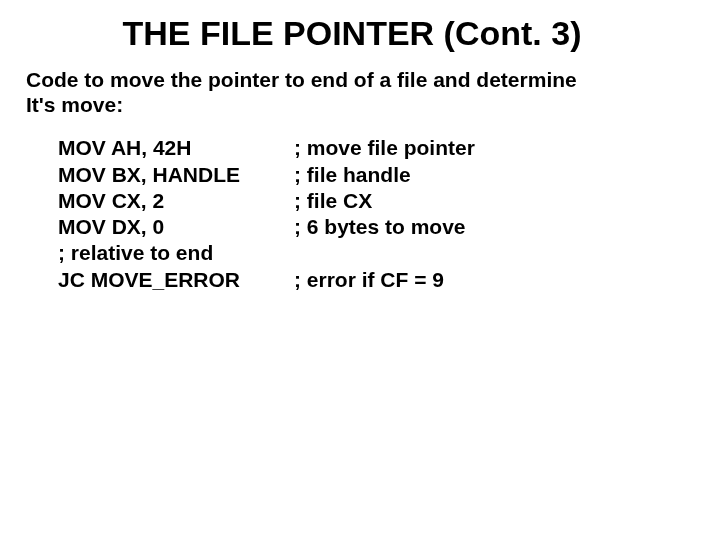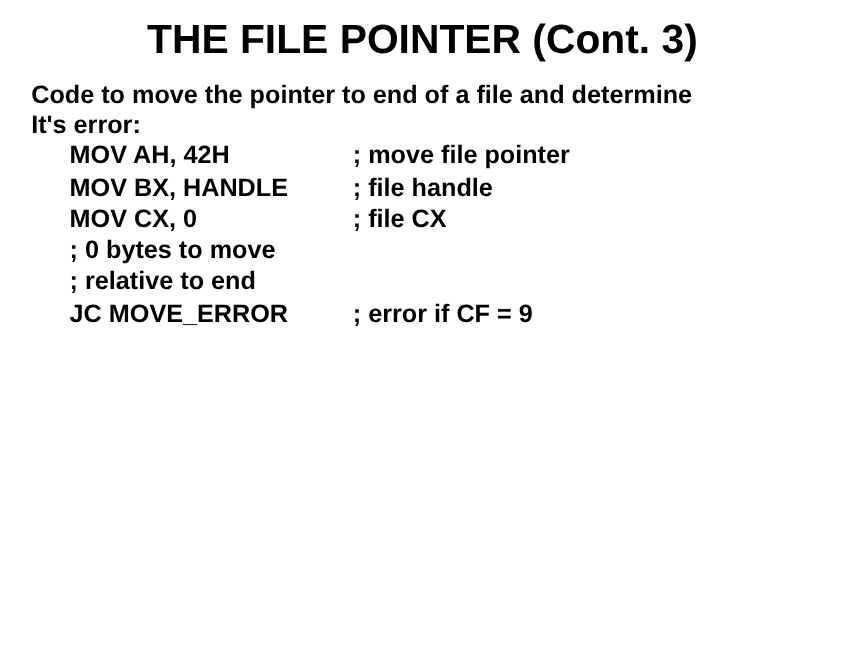--- a/index.html
+++ b/index.html
@@ -20,20 +20,21 @@
       font-size: 34px;
       font-weight: bold;
       text-align: center;
       margin-top: 4px;
       margin-bottom: 14px;
     }
     .subtitle {
       font-size: 21px;
       font-weight: bold;
       margin-left: 6px;
+      margin-bottom: 18px;
       line-height: 1.2;
     }
     .code-block {
       font-size: 21px;
       font-weight: bold;
       margin-left: 38px;
       line-height: 1.25;
     }
     .code-line {
       display: flex;
@@ -48,37 +49,38 @@
       white-space: pre;
     }
   </style>
 </head>
 <body>
 
 <div class="slide">
   <div class="title">THE FILE POINTER (Cont. 3)</div>
   <div class="subtitle">
     <div>Code to move the pointer to end of a file and determine</div>
-    <div>It's error:</div>
+    <div>It's move:</div>
   </div>
   <div class="code-block">
     <div class="code-line">
       <span class="instr">MOV AH, 42H</span>
       <span class="comment">; move file pointer</span>
     </div>
     <div class="code-line">
       <span class="instr">MOV BX, HANDLE</span>
       <span class="comment">; file handle</span>
     </div>
     <div class="code-line">
-      <span class="instr">MOV CX, 0</span>
+      <span class="instr">MOV CX, 2</span>
       <span class="comment">; file CX</span>
     </div>
     <div class="code-line">
-      <span class="comment">; 0 bytes to move</span>
+      <span class="instr">MOV DX, 0</span>
+      <span class="comment">; 6 bytes to move</span>
     </div>
     <div class="code-line">
       <span class="comment">; relative to end</span>
     </div>
     <div class="code-line">
       <span class="instr">JC MOVE_ERROR</span>
       <span class="comment">; error if CF = 9</span>
     </div>
   </div>
 </div>

